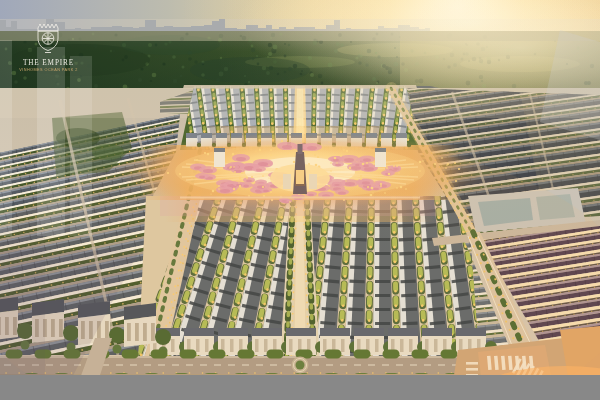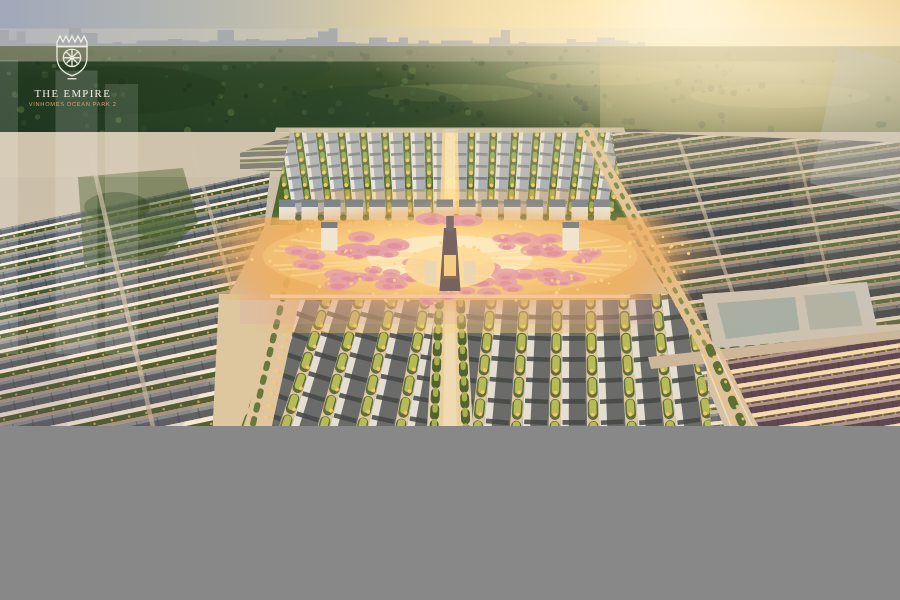--- a/index.html
+++ b/index.html
@@ -1,13 +1,13 @@
 <!DOCTYPE html>
 <html><head><meta charset="utf-8">
-<style>html,body{margin:0;padding:0;background:#888;}#stage{width:600px;height:284px;overflow:hidden;position:relative;}svg{display:block;}</style></head>
+<style>html,body{margin:0;padding:0;background:#888;}#stage{width:600px;height:375px;overflow:hidden;position:relative;}svg{display:block;}</style></head>
 <body>
 
 <div id="stage">
 <svg width="600" height="400" viewBox="0 0 600 400">
 <defs>
 <linearGradient id="sky" x1="0" y1="0" x2="1" y2="0">
  <stop offset="0" stop-color="#a0a8ba"></stop>
  <stop offset="0.28" stop-color="#bdbcae"></stop>
  <stop offset="0.52" stop-color="#e8d5a3"></stop>
  <stop offset="0.76" stop-color="#f6e2aa"></stop>

